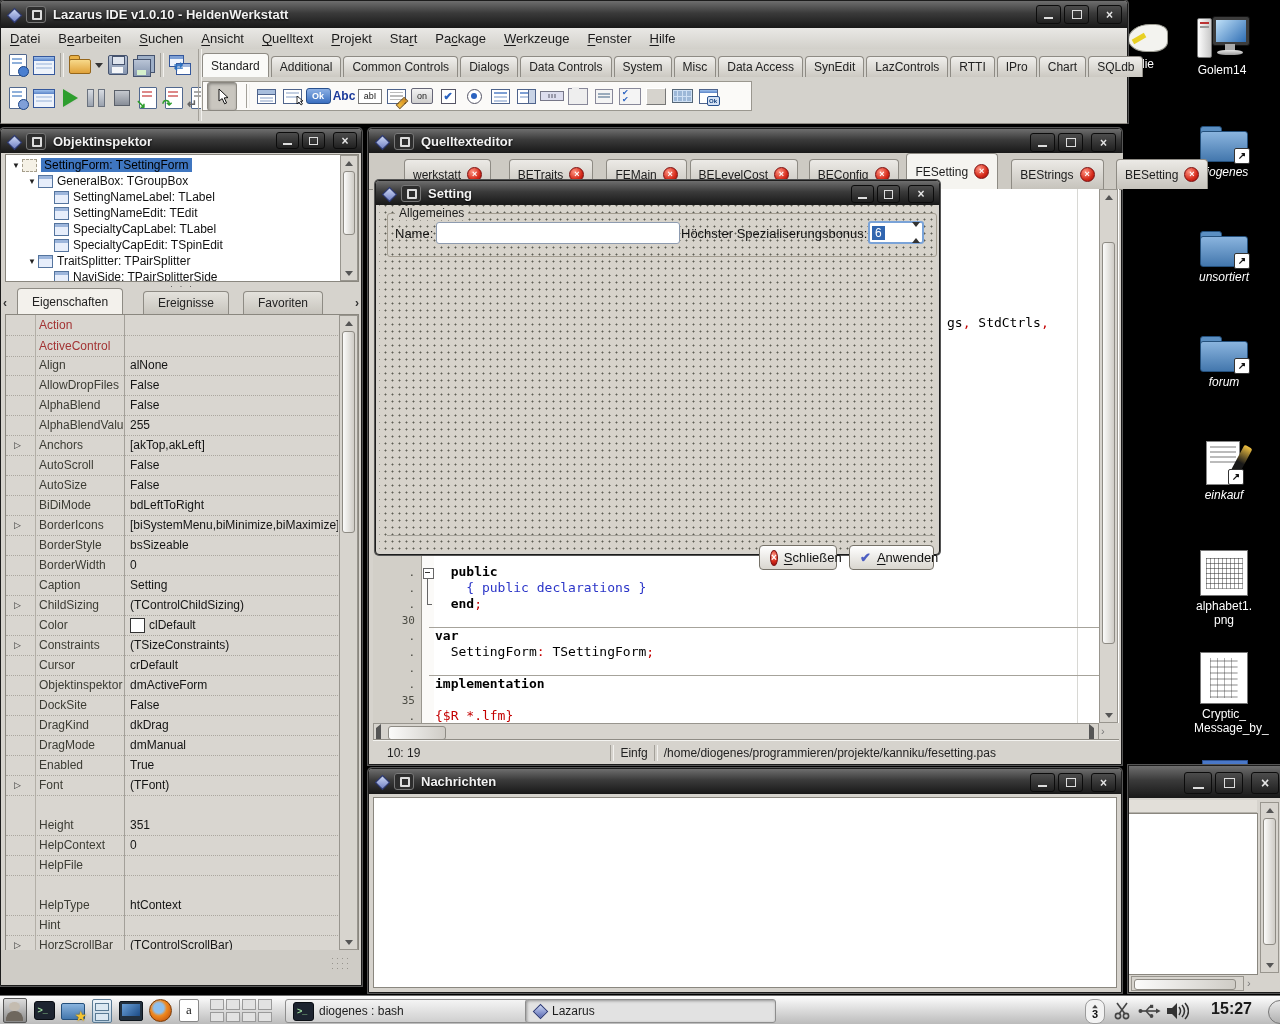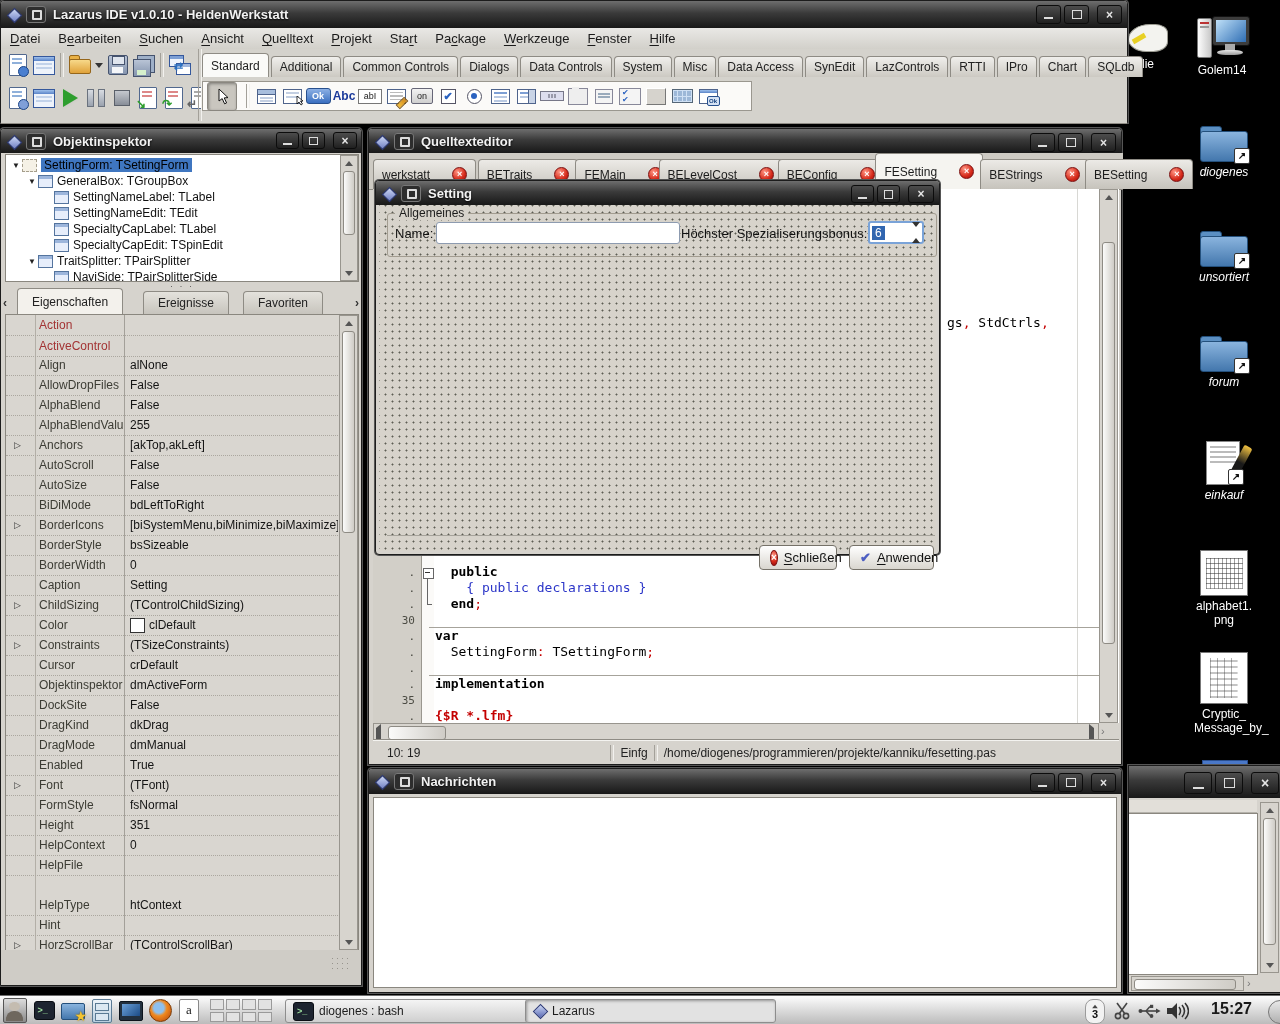--- a/index.html
+++ b/index.html
@@ -66,34 +66,34 @@
     border:1px solid #8a877f;box-sizing:border-box;overflow:hidden;}
   .prow{position:absolute;left:0;width:332px;height:20px;border-bottom:1px dotted #aba79f;
     display:flex;align-items:center;font-size:12px;}
   .parr{position:absolute;left:8px;font-size:9px;color:#333;}
   .pname{position:absolute;left:29px;width:88px;padding-left:4px;overflow:hidden;white-space:nowrap;color:#3c3c34;}
   .pname.red{color:#a33434;}
   .pval{position:absolute;left:119px;right:0;padding-left:5px;overflow:hidden;white-space:nowrap;color:#141414;
     display:flex;align-items:center;}
   .swatch{width:13px;height:13px;background:#fff;border:1px solid #333;margin-right:4px;flex:none;}
   
-  .etab{position:absolute;bottom:0;display:flex;align-items:center;gap:22px;padding:0 8px;height:29px;
+  .etab{position:absolute;bottom:0;display:flex;align-items:center;gap:6px;padding:0 8px;height:29px;
     background:linear-gradient(#eceae6,#c6c3bc);border:1px solid #8e8b84;border-bottom:none;
-    border-radius:4px 4px 0 0;font-size:12px;color:#1c1c1c;white-space:nowrap;}
+    border-radius:4px 4px 0 0;font-size:12px;color:#1c1c1c;white-space:nowrap;margin-left:31px;}
   .etab.active{height:35px;background:#f5f4f0;}
   .xball{width:13px;height:13px;border-radius:50%;border:1px solid #7c0f0f;
     background:radial-gradient(circle at 35% 30%,#ff9684,#d52a1a 60%,#9c0e0e);color:#fff;
     font-size:9px;font-weight:bold;display:flex;align-items:center;justify-content:center;line-height:1;flex:none;}
   #ed-body{position:absolute;left:4px;top:60px;width:746px;height:534px;background:#fff;overflow:hidden;}
   #ed-gutter{position:absolute;left:0;top:0;width:48px;height:100%;background:#d2cfc8;border-right:1px solid #9a978f;}
   #ed-fold{position:absolute;left:49px;top:0;width:12px;height:100%;background:#fbfaf8;}
   .gnum{position:absolute;right:6px;width:40px;text-align:right;font:11px "DejaVu Sans Mono",monospace;color:#4c4c44;}
   .cline{position:absolute;left:62px;font:13px/16px "DejaVu Sans Mono",monospace;white-space:pre;}
   .c-pl{color:#000;} .c-kw{color:#000;font-weight:bold;} .c-cm{color:#2b35c8;text-align:right;} .c-sy{color:#c40000;}
-  .c-dir{color:#c40000;font-weight:bold;}
+  .c-dir{color:#c40000;font-weight:normal;}
   .divline{position:absolute;height:1px;background:#a6a39b;}
   #ed-status{position:absolute;left:4px;bottom:0px;width:746px;height:23px;background:#d6d3cd;
     border-top:1px solid #f4f3f0;box-shadow:0 -1px 0 #8f8c85;display:flex;align-items:center;font-size:12px;color:#222;}
   .stsep{width:2px;height:16px;border-left:1px solid #a3a099;border-right:1px solid #f2f1ee;margin:0 6px;}
   
   #dlg-body{position:absolute;left:3px;top:24px;right:3px;bottom:3px;background:#d7d3cb;
     background-image:radial-gradient(circle,#5d5d54 0.9px,transparent 1.1px);background-size:7px 7px;background-position:3px 4px;}
   .gbx{position:absolute;border:1px solid #a29c90;border-radius:3px;}
   .gbx-lbl{position:absolute;top:-8px;left:7px;background:#d7d3cb;padding:0 4px;font-size:12px;color:#1c1c1c;}
   .dlg-btn{position:absolute;height:25px;display:flex;align-items:center;gap:6px;padding:0 10px;
@@ -679,26 +679,20 @@
             <span>True</span>
           </span>
         </div>
         <div class="prow" style="top: 460px;">
           <span class="parr">▷</span>
           <span class="pname">Font</span>
           <span class="pval">
             <span>(TFont)</span>
           </span>
         </div>
-        <div class="prow" style="top: 480px;">
-          <span class="pname">FormStyle</span>
-          <span class="pval">
-            <span>fsNormal</span>
-          </span>
-        </div>
         <div class="prow" style="top: 500px;">
           <span class="pname">Height</span>
           <span class="pval">
             <span>351</span>
           </span>
         </div>
         <div class="prow" style="top: 520px;">
           <span class="pname">HelpContext</span>
           <span class="pval">
             <span>0</span>

